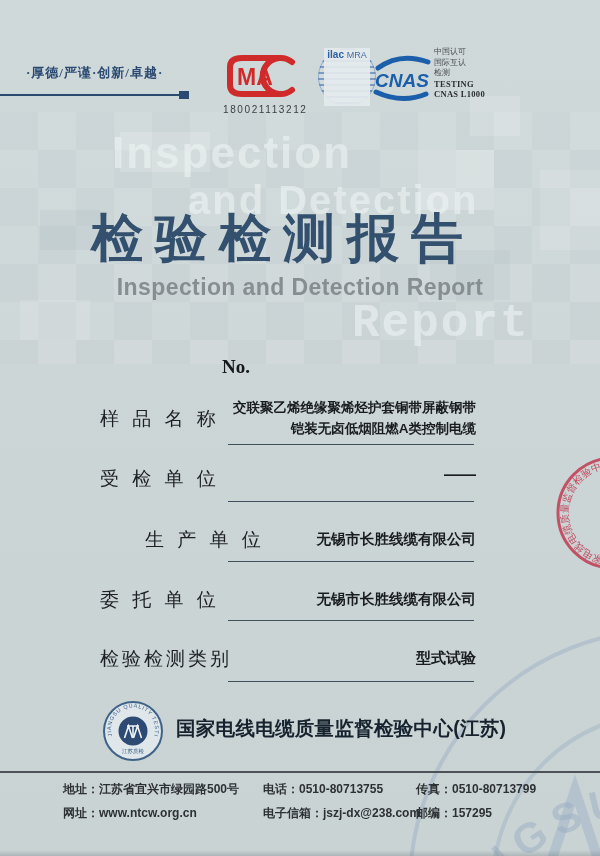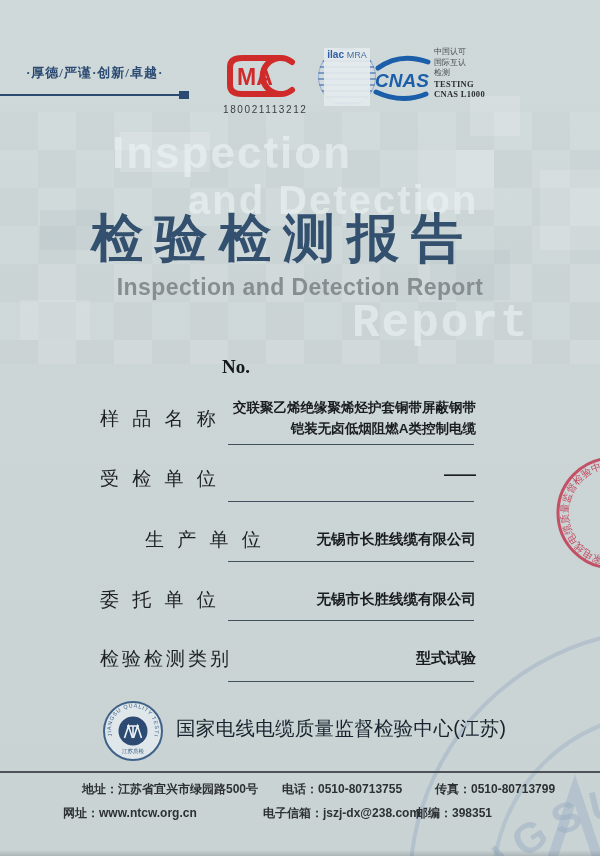--- a/index.html
+++ b/index.html
@@ -55,26 +55,26 @@
            letter-spacing:4px;white-space:nowrap;}
   .f-value{position:absolute;left:226px;width:250px;text-align:right;font-weight:bold;color:#1a1d20;}
   .f-line{position:absolute;left:228px;width:246px;border-bottom:1.5px solid #40505c;}
   .v1{top:397px;font-size:13.5px;line-height:21px;}
   .v2{top:466px;font-size:16px;}
   .v3{top:530px;font-size:14.5px;}
   .v4{top:590px;font-size:14.5px;}
   .v5{top:649px;font-size:15px;}
 
   
-  .issuer-name{left:176px;top:715px;font-size:19.5px;font-weight:normal;color:#16232e;letter-spacing:0.3px;}
+  .issuer-name{left:176px;top:715px;font-size:19.5px;font-weight:bold;color:#16232e;letter-spacing:0.3px;}
 
   
   .divider{left:0;top:771px;width:600px;height:2px;background:#4c5257;}
   .fcell{position:absolute;font-size:12px;font-weight:bold;color:#2d3134;white-space:nowrap;}
-  .frow1{top:781px;margin-left:19px;} .frow2{top:805px;}
+  .frow1{top:781px;} .frow2{top:805px;}
   .fc1{left:63px;} .fc2{left:263px;} .fc3{left:416px;}
   .bottom-shade{left:0;bottom:0;width:600px;height:6px;
                 background:linear-gradient(rgba(0,0,0,0),rgba(70,80,85,0.22));}
 </style>
 </head>
 <body>
 
 <div class="abs mosaic"></div>
 <div class="tile" style="left:418px;top:150px;width:76px;height:60px;background:rgba(255,255,255,0.20);"></div>
 <div class="tile" style="left:120px;top:132px;width:90px;height:40px;background:rgba(255,255,255,0.16);"></div>
@@ -194,16 +194,16 @@
 <div class="fcell frow1 fc3">
   <span>传真：</span><span>0510-80713799</span>
 </div>
 <div class="fcell frow2 fc1">
   <span>网址：</span><span>www.ntcw.org.cn</span>
 </div>
 <div class="fcell frow2 fc2">
   <span>电子信箱：</span><span>jszj-dx@238.com</span>
 </div>
 <div class="fcell frow2 fc3">
-  <span>邮编：</span><span>398351</span>
+  <span>邮编：</span><span>157295</span>
 </div>
 
 <div class="abs bottom-shade"></div>
 
 </body></html>

